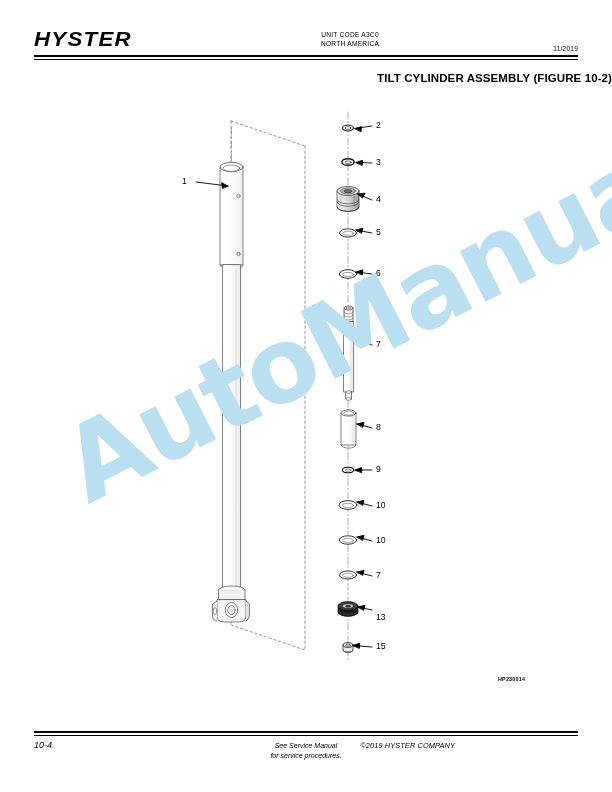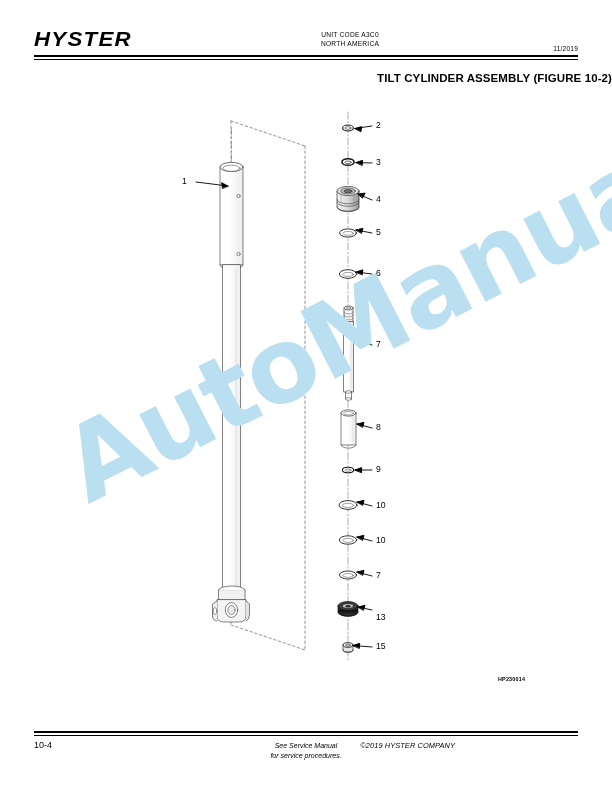--- a/index.html
+++ b/index.html
@@ -104,20 +104,21 @@
     top: 734.5px;
     width: 544px;
     height: 0;
     border-top: 0.8px solid #000;
   }
   .footer-left {
     position: absolute;
     left: 34px;
     top: 740px;
     font-size: 9px;
+    font-style: italic;
   }
   .footer-center {
     position: absolute;
     left: 206px;
     top: 741px;
     width: 200px;
     text-align: center;
     font-size: 7px;
     font-style: italic;
     line-height: 10px;

